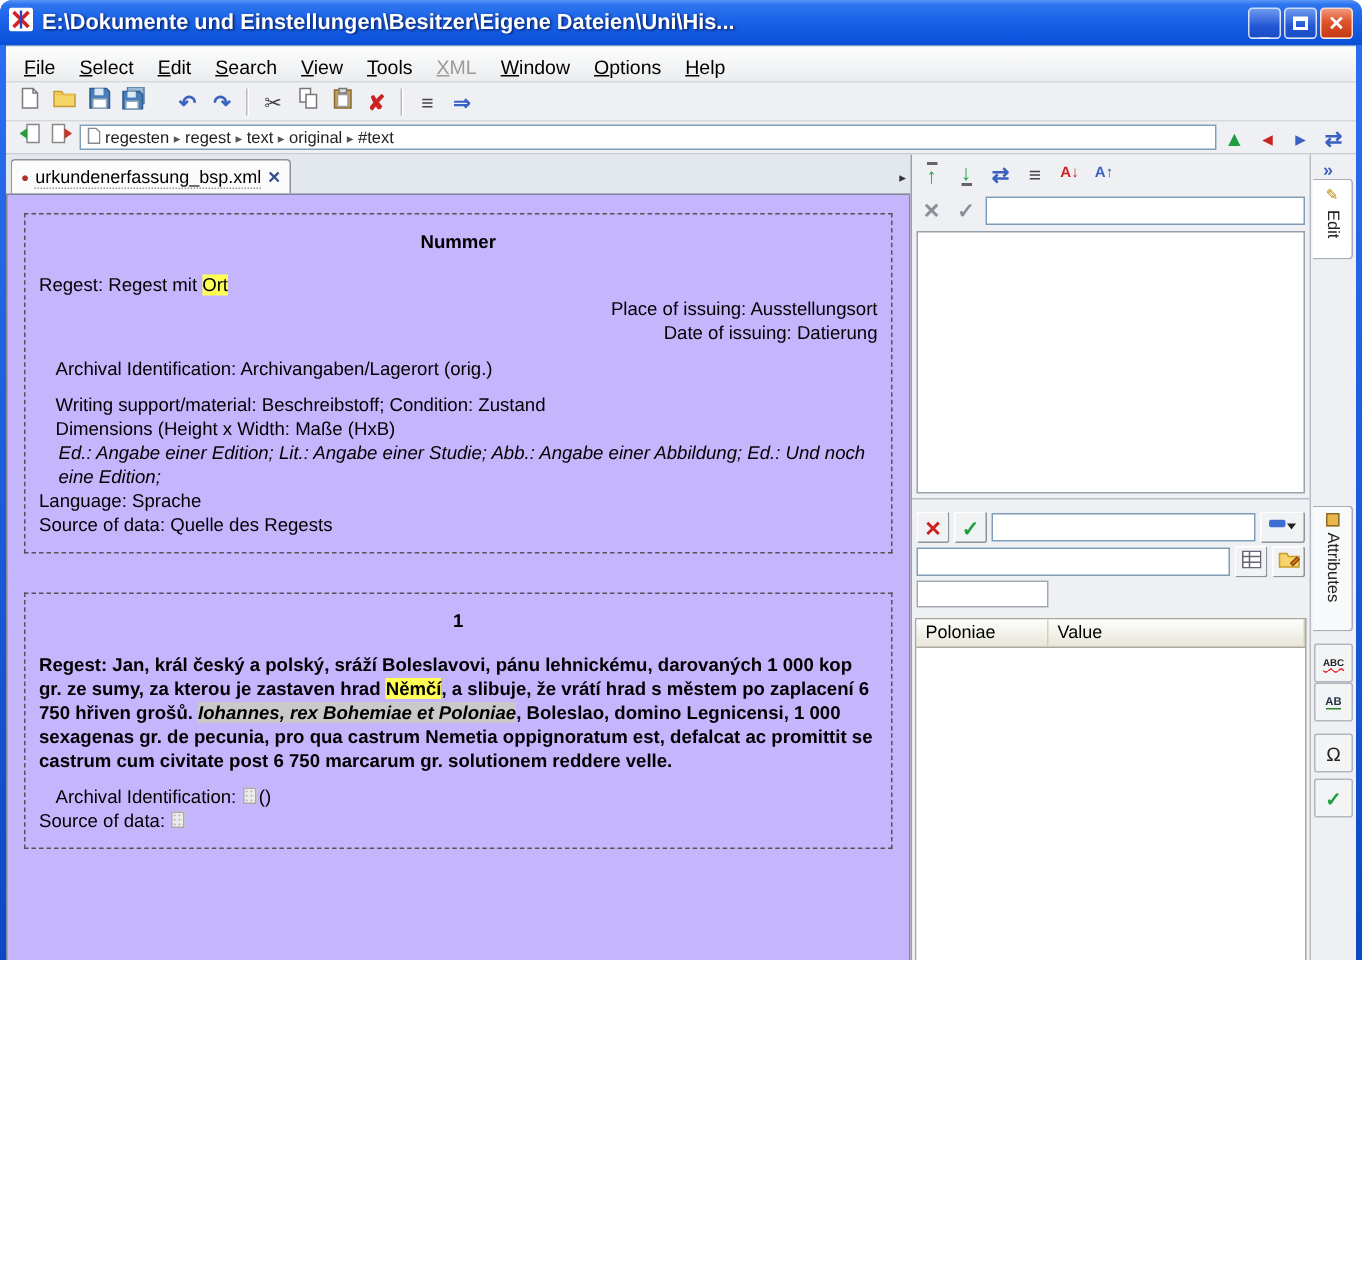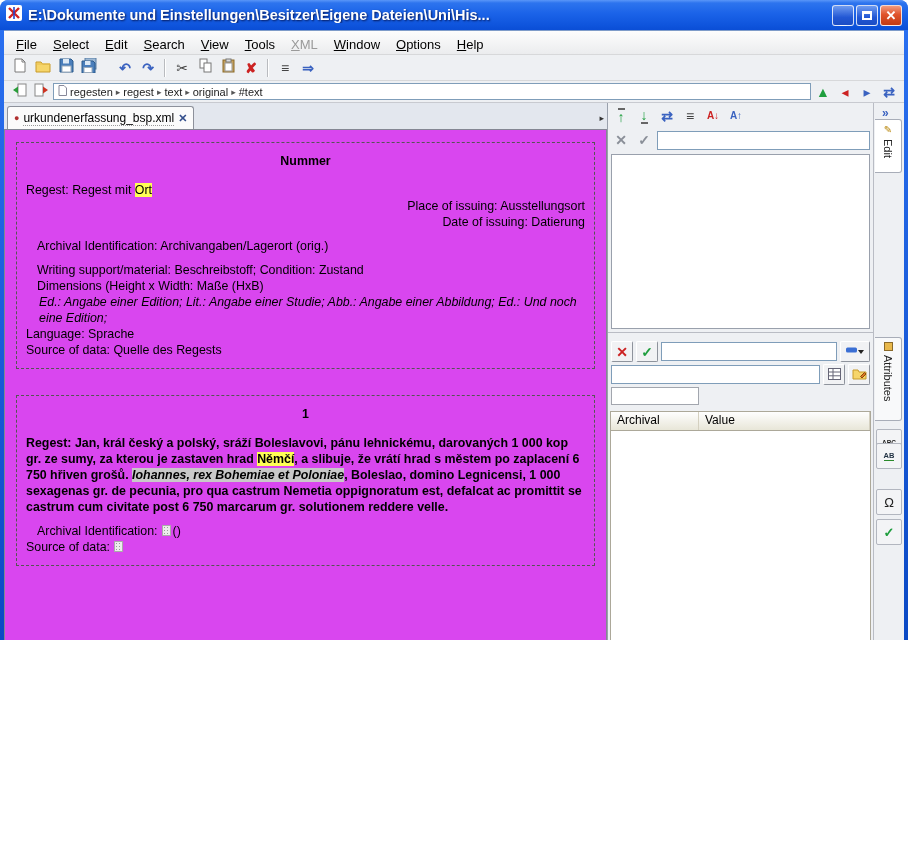--- a/index.html
+++ b/index.html
@@ -54,21 +54,21 @@
   
   .main { flex: 1; display: flex; min-height: 0; }
   .left-pane { width: 603px; display: flex; flex-direction: column; }
   .tabstrip { height: 26px; background: #e3e7ee; display: flex; align-items: flex-end; padding: 3px 3px 0; }
   .tab { height: 23px; background: #fbfbfb; border: 1px solid #8d919b; border-bottom: none;
          border-radius: 3px 3px 0 0; display: flex; align-items: center; gap: 4px; padding: 0 6px; font-size: 12px; }
   .mod { color: #b03030; font-size: 9px; }
   .tab-label { border-bottom: 1px dotted #999; }
   .tab-close { color: #344f8c; font-weight: bold; font-size: 11px; }
   .tabs-more { margin-left: auto; align-self: center; font-size: 9px; color: #333; }
-  .doc-area { flex: 1; background: #d946ef; border: 1px solid #848793; overflow: hidden; padding-top: 12px; }
+  .doc-area { flex: 1; background: #c4b5fd; border: 1px solid #848793; overflow: hidden; padding-top: 12px; }
 
   .doc-box { margin: 0 11px 26px; border: 1px dashed #555; padding: 8px 9px 10px; font-size: 12.4px; line-height: 16px; color: #000; }
   .box-title { text-align: center; font-weight: bold; margin: 2px 0 13px; }
   .line { min-height: 16px; }
   .right { text-align: right; }
   .ind { padding-left: 11px; } .ind2 { padding-left: 13px; }
   .gap { margin-top: 8px; }
   .italic { font-style: italic; }
   .hl { background: #ffff55; }
   .selit { background: #c9c9c9; font-style: italic; }
@@ -375,42 +375,42 @@
                     <path d="M1 3h5l1 2h7v7H1z" fill="#f6d56a" stroke="#c79a2a"></path>
                     <path d="M8.5 9.5l4-4 1.5 1.5-4 4z" fill="#e07820" stroke="#8a4a10"></path>
                   </svg></span>
               </span>
           </div>
           <div class="cellrow">
             <span class="editcell"></span>
           </div>
           <div class="attr-table">
             <div class="athead">
-              <span class="ath col1">Archival</span>
+              <span class="ath col1">Poloniae</span>
               <span class="ath col2">Value</span>
             </div>
             <div class="atbody"></div>
           </div>
         </div>
       </div>
 
       <div class="side-strip">
         <span class="dockbtn">»</span>
         <div class="vtab active" style="top:16px; height:54px;">
           <span class="vicon">✎</span>
           <span class="vlabel">Edit</span>
         </div>
         <div class="vtab" style="top:234px; height:84px;">
           <span class="tagicon"></span>
           <span class="vlabel">Attributes</span>
         </div>
         <div class="itab" style="top:326px;">
             <span class="spelltxt">ABC</span>
           </div>
-        <div class="itab" style="top:340px;">
+        <div class="itab" style="top:352px;">
             <span class="wordstxt">AB</span>
           </div>
         <div class="itab" style="top:386px;">
             <span class="omegatxt">Ω</span>
           </div>
         <div class="itab" style="top:416px;">
             <span class="validtxt">✓</span>
           </div>
       </div>
 

